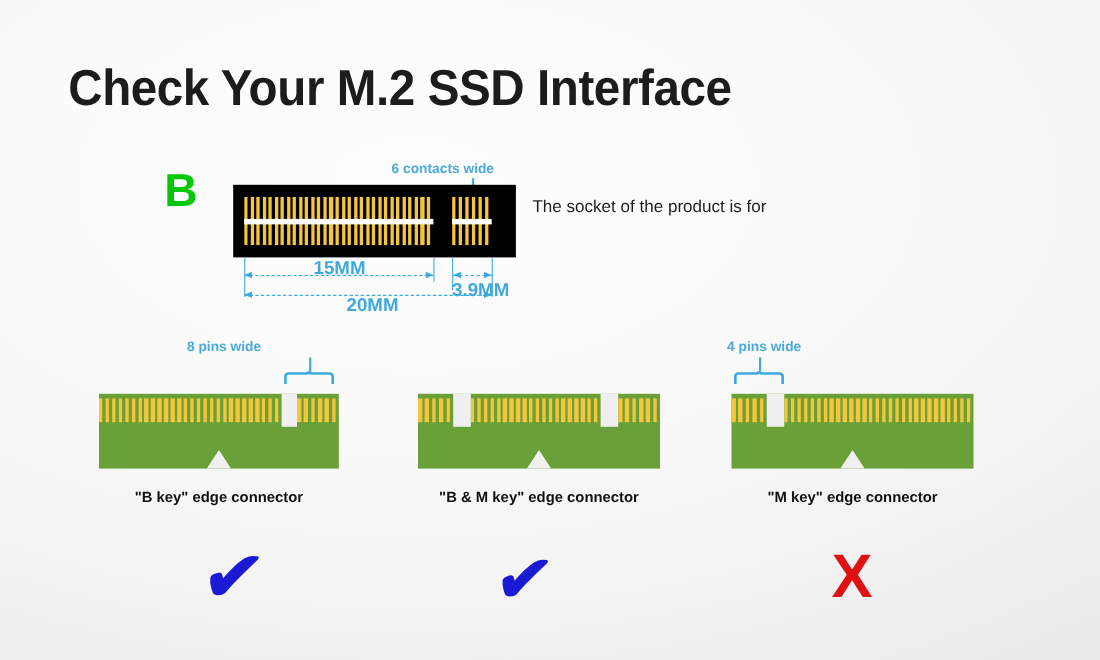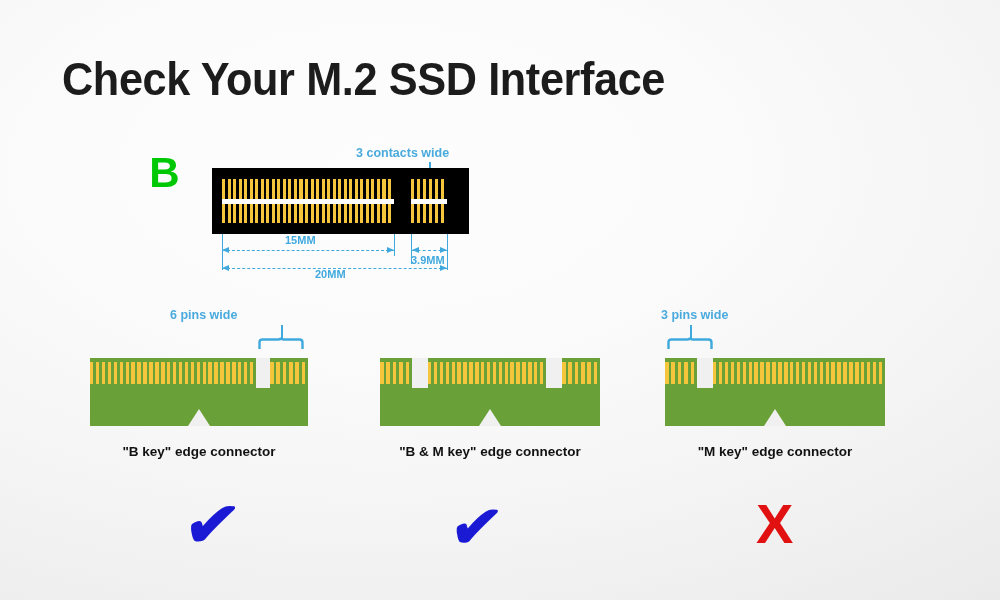--- a/index.html
+++ b/index.html
@@ -73,21 +73,21 @@
   .cy-line { position: absolute; background: #3fa9dd; }
   .ann-label {
     position: absolute;
     font-size: 12.5px;
     font-weight: bold;
     color: #4aaadd;
     white-space: nowrap;
   }
   .dim-label {
     position: absolute;
-    font-size: 11px;
+    font-size: 17px;
     font-weight: bold;
     color: #3fa9dd;
     white-space: nowrap;
     background: transparent;
     padding: 0 3px;
     text-align: right;
   }
 
   
   .dimrow { position: absolute; height: 1px; }
@@ -157,21 +157,21 @@
 <div id="stage">
 
   <div id="title">Check Your M.2 SSD Interface</div>
 
   <div id="bkey-block">
     <span id="bkey-b">B</span>
   </div>
 
   <div id="socket-group">
 
-    <div class="ann-label" style="left:144px; top:-22px;">3 contacts wide</div>
+    <div class="ann-label" style="left:144px; top:-22px;">6 contacts wide</div>
 
     <div class="cy-line" style="left:217px; top:-6px; width:2px; height:14px;"></div>
 
     <svg class="brace" style="left:192px; top:6px;" width="52" height="12" viewBox="0 0 52 12">
       <path d="M1 11 L1 5 Q1 2 4 2 L23 2 Q26 2 26 0 Q26 2 29 2 L48 2 Q51 2 51 5 L51 11" fill="none" stroke="#3fa9dd" stroke-width="2.2"></path>
     </svg>
 
     <div class="socket-body">
 
       <div class="sock-pins sock-left" id="sock-left-top">
@@ -242,20 +242,21 @@
 
     <div class="dimrow" style="left:10px; top:100px; width:225px;">
       <div class="bar"></div>
         <div class="arr l"></div>
         <div class="arr r"></div>
     </div>
     <div class="dim-label" style="left:100px; top:100px;">20MM</div>
   </div>
 
   <div id="socket-text">
+    <div>The socket of the product is for</div>
   </div>
 
   <div id="connectors-layer">
       <div class="conn-group" style="left: 90px; top: 358px;">
         <div class="pcb" style="background: rgb(105, 160, 55); width: 218px;">
           <div class="pin-strip" style="left: 0px; width: 166px;">
             <i style="width: 3.43857px; margin-right: 2.49px; background: rgb(245, 198, 60);"></i>
             <i style="width: 3.43857px; margin-right: 2.49px; background: rgb(245, 198, 60);"></i>
             <i style="width: 3.43857px; margin-right: 2.49px; background: rgb(245, 198, 60);"></i>
             <i style="width: 3.43857px; margin-right: 2.49px; background: rgb(245, 198, 60);"></i>
@@ -290,21 +291,21 @@
             <i style="width: 3.67333px; margin-right: 2.66px; background: rgb(245, 198, 60);"></i>
             <i style="width: 3.67333px; margin-right: 2.66px; background: rgb(245, 198, 60);"></i>
             <i style="width: 3.67333px; margin-right: 2.66px; background: rgb(245, 198, 60);"></i>
             <i style="width: 3.67333px; margin-right: 2.66px; background: rgb(245, 198, 60);"></i>
             <i style="width: 3.67333px; margin-right: 2.66px; background: rgb(245, 198, 60);"></i>
           </div>
           <div class="vnotch" style="border-left: 11px solid transparent; border-right: 11px solid transparent; border-bottom: 17px solid rgb(240, 240, 240); bottom: 0px;"></div>
         </div>
       </div>
       <div class="conn-caption" style="left: 69px; top: 444px;">"B key" edge connector</div>
-      <div class="ann-label" style="left: 170px; top: 308px; color: rgb(74, 170, 221);">6 pins wide</div>
+      <div class="ann-label" style="left: 170px; top: 308px; color: rgb(74, 170, 221);">8 pins wide</div>
       <div class="cy-line" style="left: 281px; top: 325px; width: 2px; height: 13px;"></div>
       <svg class="brace" width="46" height="13" viewBox="0 0 46 13" style="left: 258px; top: 337px;">
         <path d="M1.5 12 L1.5 5.5 Q1.5 2.5 4.5 2.5 L20 2.5 Q23 2.5 23 0.5 Q23 2.5 26 2.5 L41.5 2.5 Q44.5 2.5 44.5 5.5 L44.5 12" fill="none" stroke="#3fa9dd" stroke-width="2.4"></path>
       </svg>
       <div class="mark" id="mark-1" style="left: 186px; top: 494px; font-size: 62px; color: rgb(26, 25, 212); transform: skewX(-8deg) scaleX(1.05); font-weight: 700;">✔</div>
       <div class="conn-group" style="left: 380px; top: 358px;">
         <div class="pcb" style="background: rgb(105, 160, 55); width: 220px;">
           <div class="pin-strip" style="left: 0px; width: 32px;">
             <i style="width: 3.712px; margin-right: 2.688px; background: rgb(245, 198, 60);"></i>
             <i style="width: 3.712px; margin-right: 2.688px; background: rgb(245, 198, 60);"></i>
@@ -387,21 +388,21 @@
             <i style="width: 3.44px; margin-right: 2.49103px; background: rgb(245, 198, 60);"></i>
             <i style="width: 3.44px; margin-right: 2.49103px; background: rgb(245, 198, 60);"></i>
             <i style="width: 3.44px; margin-right: 2.49103px; background: rgb(245, 198, 60);"></i>
             <i style="width: 3.44px; margin-right: 2.49103px; background: rgb(245, 198, 60);"></i>
             <i style="width: 3.44px; margin-right: 2.49103px; background: rgb(245, 198, 60);"></i>
           </div>
           <div class="vnotch" style="border-left: 11px solid transparent; border-right: 11px solid transparent; border-bottom: 17px solid rgb(240, 240, 240); bottom: 0px;"></div>
         </div>
       </div>
       <div class="conn-caption" style="left: 645px; top: 444px;">"M key" edge connector</div>
-      <div class="ann-label" style="left: 661px; top: 308px; color: rgb(74, 170, 221);">3 pins wide</div>
+      <div class="ann-label" style="left: 661px; top: 308px; color: rgb(74, 170, 221);">4 pins wide</div>
       <div class="cy-line" style="left: 690px; top: 325px; width: 2px; height: 13px;"></div>
       <svg class="brace" width="46" height="13" viewBox="0 0 46 13" style="left: 667px; top: 337px;">
         <path d="M1.5 12 L1.5 5.5 Q1.5 2.5 4.5 2.5 L20 2.5 Q23 2.5 23 0.5 Q23 2.5 26 2.5 L41.5 2.5 Q44.5 2.5 44.5 5.5 L44.5 12" fill="none" stroke="#3fa9dd" stroke-width="2.4"></path>
       </svg>
       <div class="mark" id="mark-3" style="left: 756px; top: 496px; font-size: 56px; color: rgb(225, 17, 17); font-weight: 700;">X</div>
     </div>
 
 </div>
 
 </body></html>

